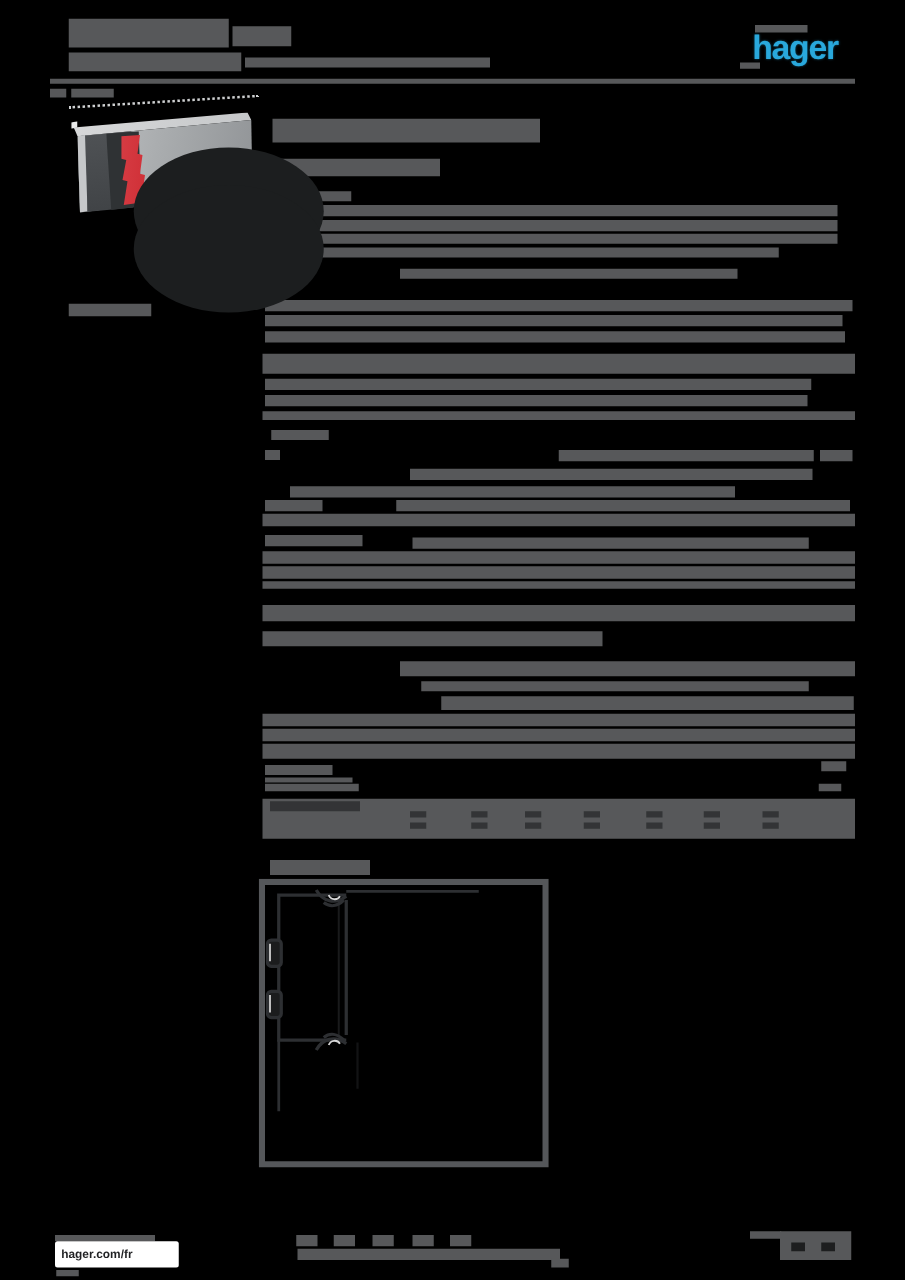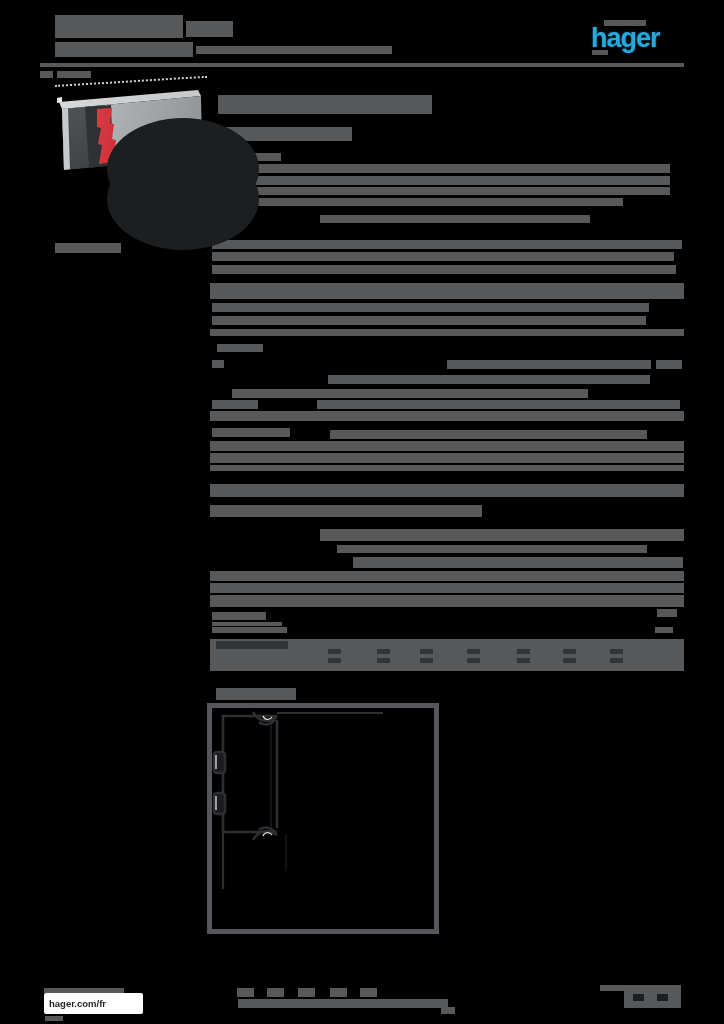--- a/index.html
+++ b/index.html
@@ -7,21 +7,21 @@
     position:relative;width:724px;height:1024px;background:#000;
     overflow:hidden;font-family:"Liberation Sans",sans-serif;
   }
   .bar{position:absolute;background:var(--text-bar);}
   .bar.dark{background:var(--bar-dark);}
   .bar.deep{background:var(--bar-deep);}
   
   .logo{
     position:absolute;left:591px;top:23px;width:90px;height:32px;
     color:var(--logo);font-size:27px;font-weight:bold;letter-spacing:-1px;
-    line-height:30px;text-shadow:0 0 2px rgba(41,168,220,.55);
+    line-height:30px;text-shadow:0 0 2px rgba(41,168,220,.55);text-align:center;
   }
   
   .photo{position:absolute;left:55px;top:85px;width:152px;height:102px;}
   .photo>div{position:absolute;left:0;top:0;width:152px;height:102px;}
   .ph-glint{background:#e9eaea;clip-path:polygon(2px 13px,7px 12px,7px 17px,2px 18px);}
   .ph-top{background:linear-gradient(100deg,var(--metal-top),#c3c5c7);
     clip-path:polygon(4px 17px,143px 5px,146px 11px,7px 24px);}
   .ph-body{background:linear-gradient(100deg,var(--metal-body-a) 0%,#aaadaf 45%,var(--metal-body-b) 100%);
     clip-path:polygon(7px 24px,146px 11px,147px 68px,9px 85px);}
   .ph-end{background:linear-gradient(175deg,var(--metal-end-a),var(--metal-end-b));

